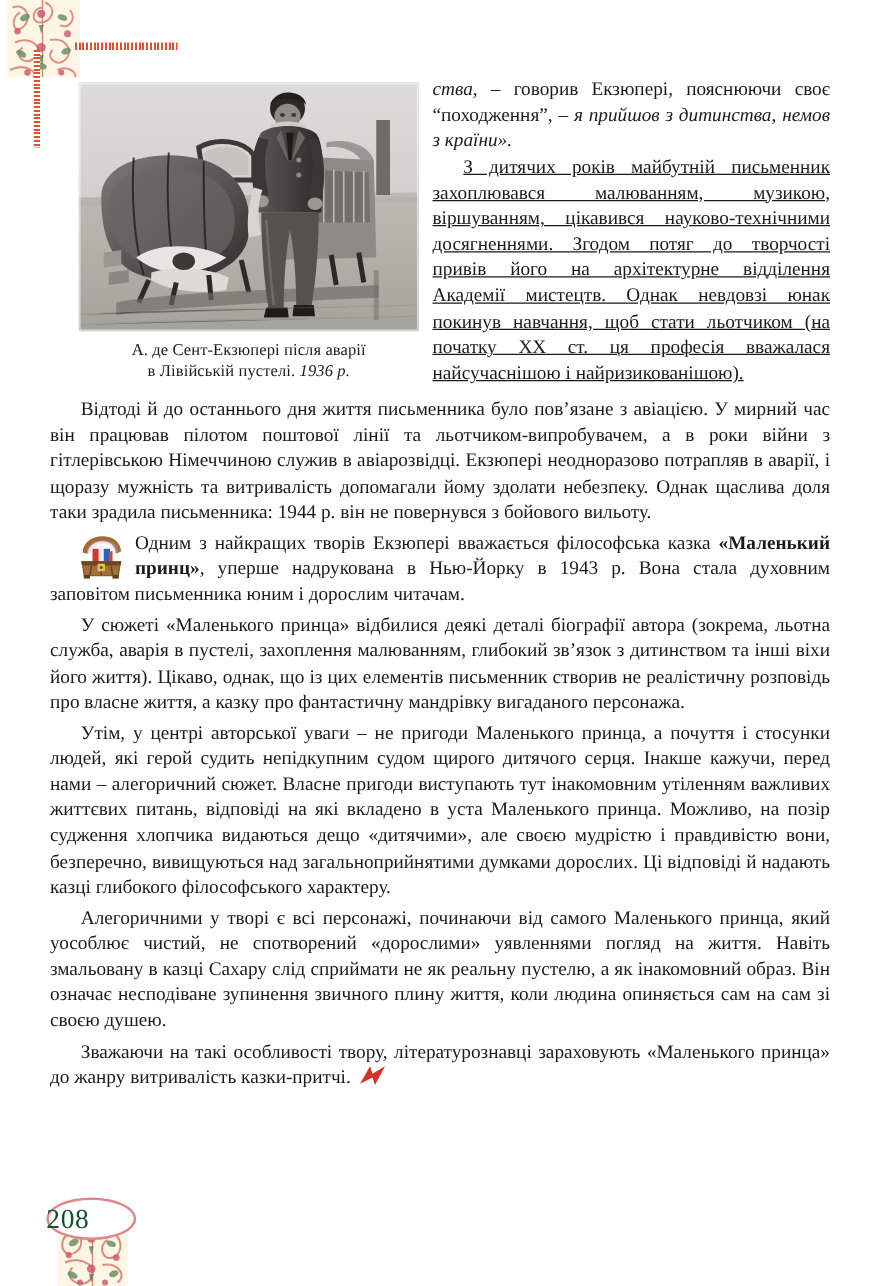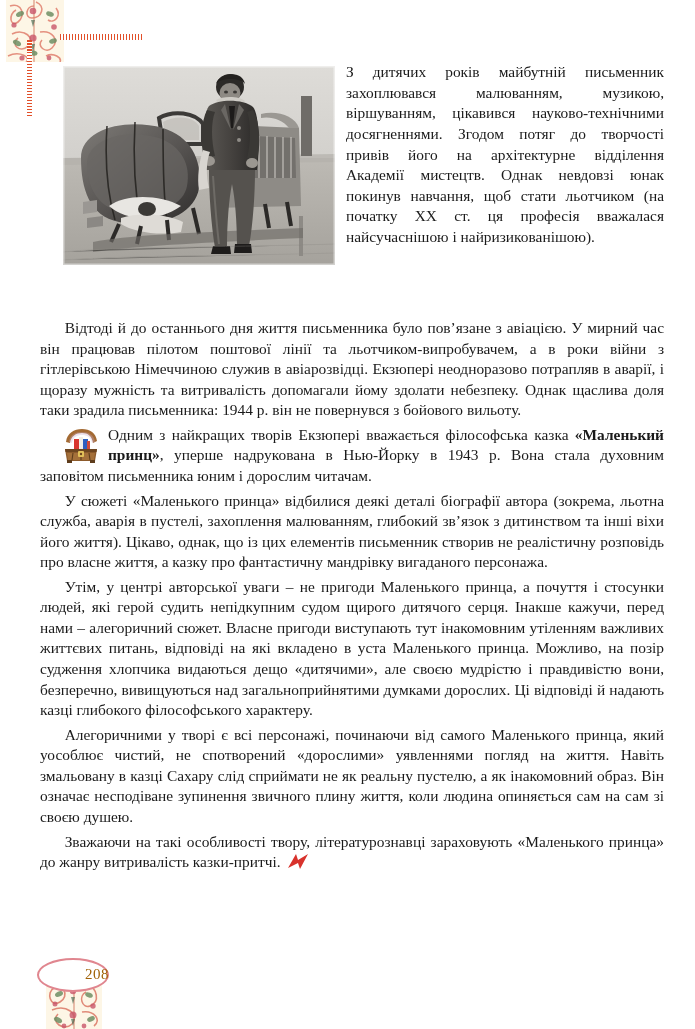--- a/index.html
+++ b/index.html
@@ -151,23 +151,23 @@
     border: 2.5px solid #e0868f;
     border-radius: 50%;
     background: #ffffff;
     box-sizing: border-box;
   }
   .page-number {
     position: absolute;
     left: 0; top: 0;
     width: 72px; height: 34px;
     line-height: 33px;
-    text-align: right;
-    font-size: 15px;
-    color: #a16207;
+    text-align: left;
+    font-size: 22px;
+    color: #14532d;
     letter-spacing: .5px;
   }
 </style>
 </head>
 <body>
 
 <div class="ornament orn-top">
   <svg class="orn-svg" viewBox="0 0 58 62" preserveAspectRatio="none">
     <rect x="0" y="0" width="58" height="62" fill="#fdf6e6"></rect>
     <g stroke="#e4907f" stroke-width="1.6" fill="none">
@@ -313,23 +313,29 @@
       </g>
 
       <g opacity=".35" stroke="#8f8c87" stroke-width="1">
         <path d="M0 186 C60 180, 140 182, 272 178"></path>
         <path d="M0 194 C80 189, 170 190, 272 187"></path>
       </g>
 
       <rect x="0" y="0" width="272" height="199" fill="none" stroke="#ffffff" stroke-width="3" opacity=".5"></rect>
     </svg>
   </div>
+  <figcaption class="photo-caption">
+    <span>А. де Сент-Екзюпері після аварії</span><br>
+    <span>в Лівійській пустелі.</span>
+    <span class="ital">1936 р.</span>
+  </figcaption>
 </figure>
 
 <div class="col-right">
+  <p><span class="ital">ства,</span><span> – говорив Екзюпері, пояснюючи своє “походження”, – </span><span class="ital">я прийшов з дитинства, немов з країни».</span></p>
   <p>З дитячих років майбутній письменник захоплювався малюванням, музикою, віршуванням, цікавився науково-технічними досягненнями. Згодом потяг до творчості привів його на архітектурне відділення Академії мистецтв. Однак невдовзі юнак покинув навчання, щоб стати льотчиком (на початку ХХ ст. ця професія вважалася найсучаснішою і найризикованішою).</p>
 </div>
 
 <div class="body-text">
 
 
   <p class="indent">Відтоді й до останнього дня життя письменника було пов’язане з авіацією. У мирний час він працював пілотом поштової лінії та льотчиком-випробувачем, а в роки війни з гітлерівською Німеччиною служив в авіарозвідці. Екзюпері неодноразово потрапляв в аварії, і щоразу мужність та витривалість допомагали йому здолати небезпеку. Однак щаслива доля таки зрадила письменника: 1944 р. він не повернувся з бойового вильоту.</p>
 
   <p class="gap">
     <span class="chest-icon">

